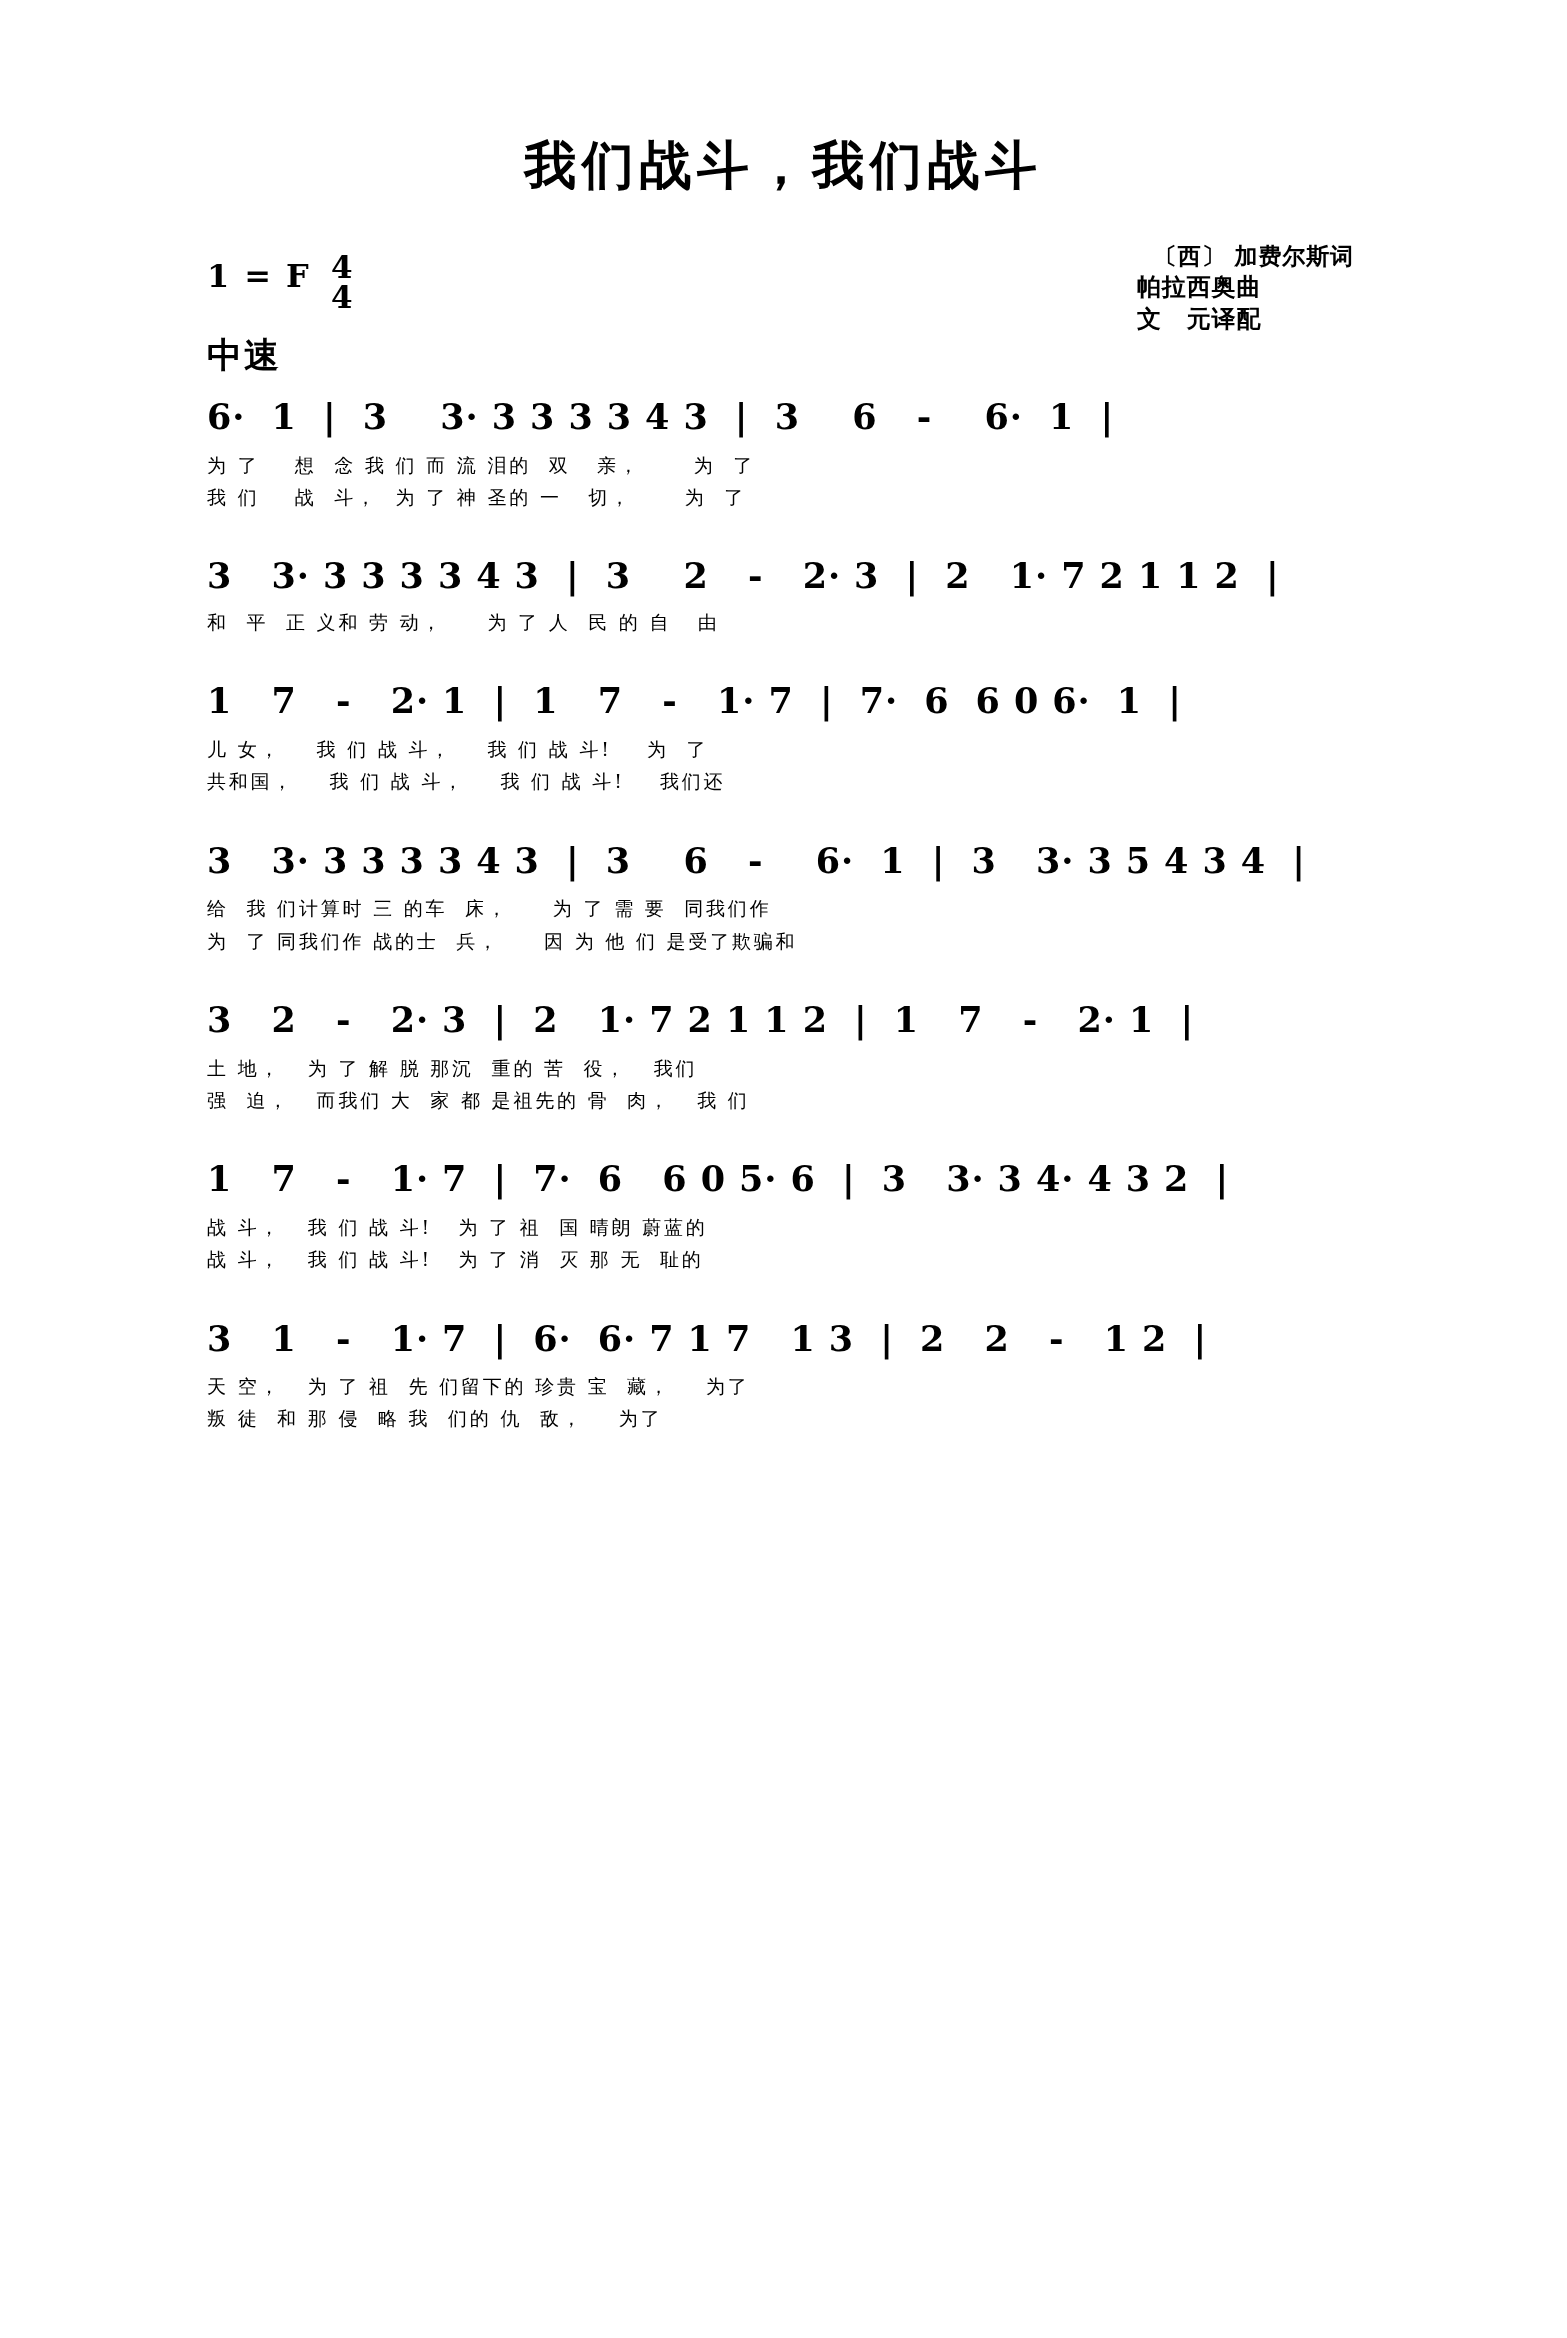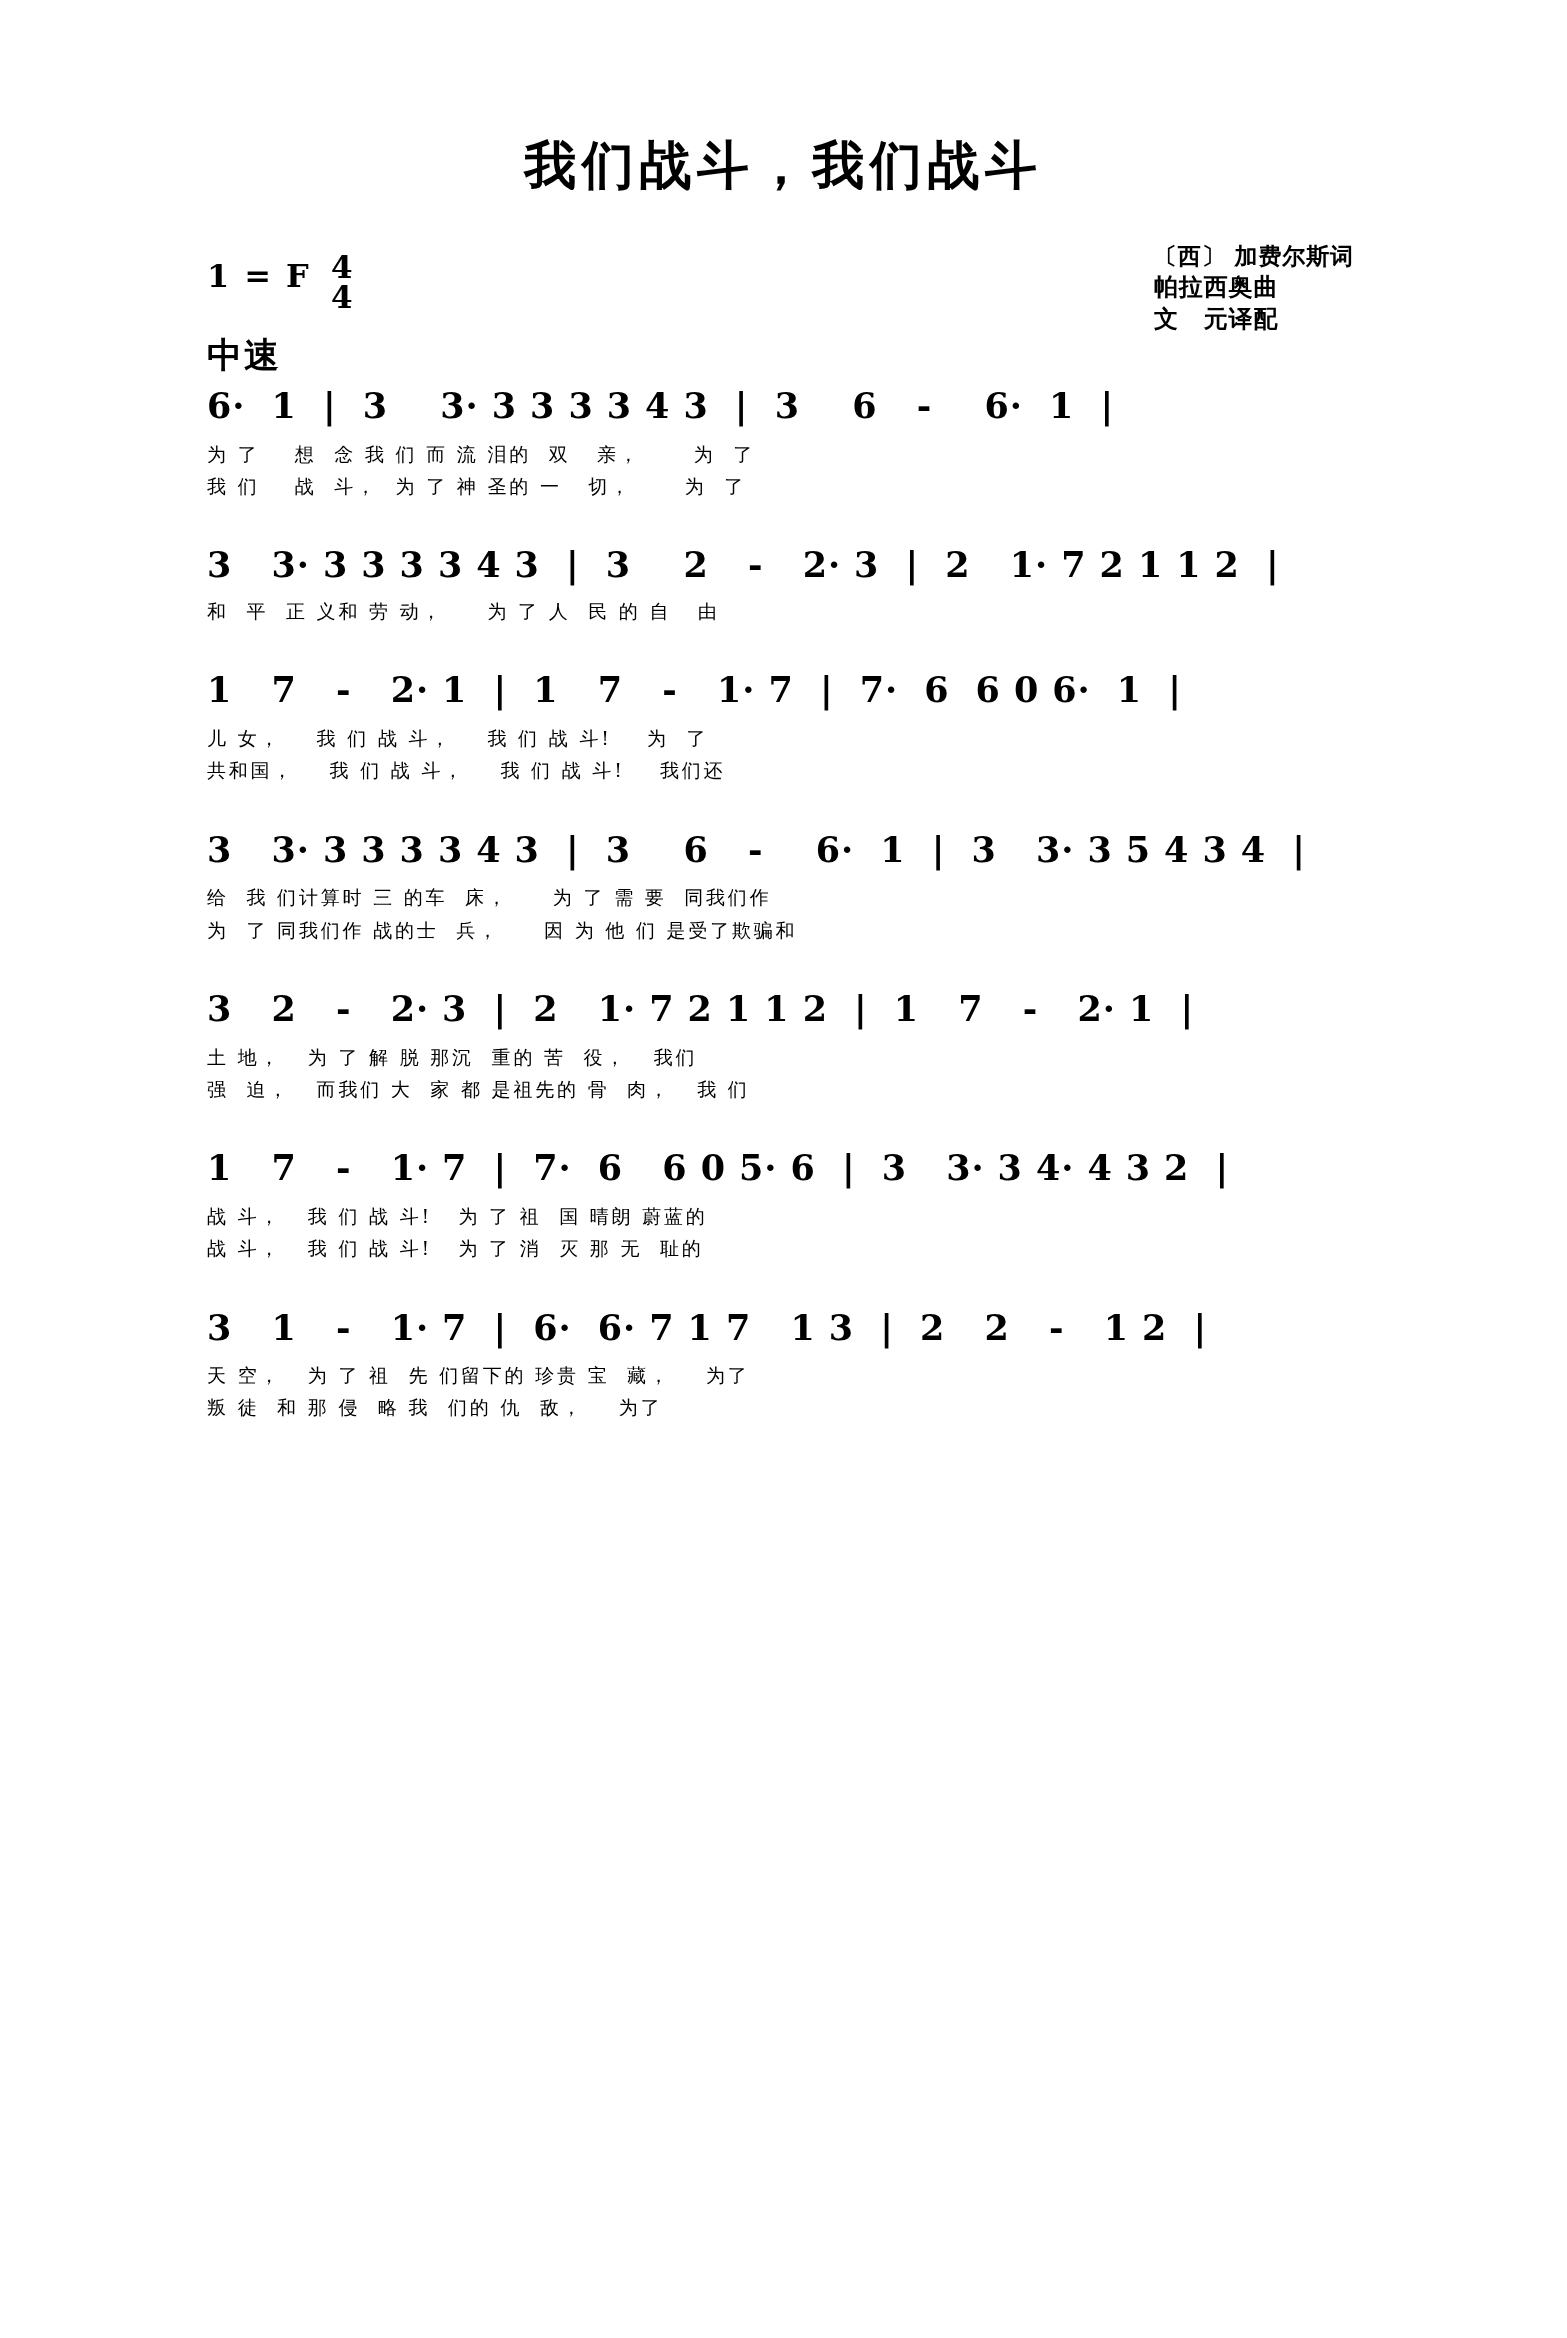--- a/index.html
+++ b/index.html
@@ -71,24 +71,24 @@
     position: absolute;
     right: 213px;
     top: 0px;
     font-family: "DejaVu Serif", serif;
     font-size: 24px;
     font-weight: bold;
     line-height: 1.35;
     text-align: left;
   }
   .credits .line { white-space: pre; letter-spacing: 0.9px; }
-  .credits .bracket { font-size: 23px; }
+  .credits .bracket { font-size: 23px; margin-left: 17px; }
 
   .systems {
-    margin-top: 4px;
+    margin-top: 15px;
     padding-left: 207px;
     padding-right: 86px;
   }
   .system {
     margin-bottom: 43px;
   }
   .notes {
     font-family: "DejaVu Serif", serif;
     font-weight: bold;
     font-size: 35px;

